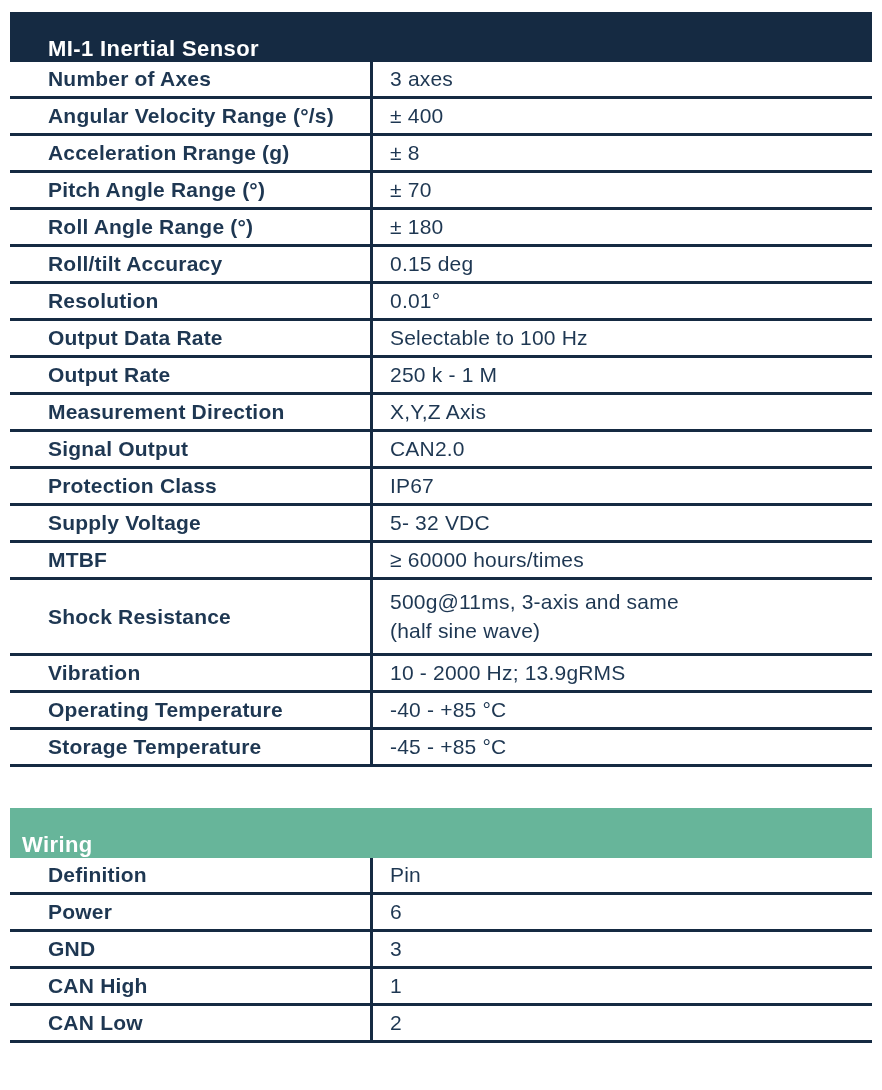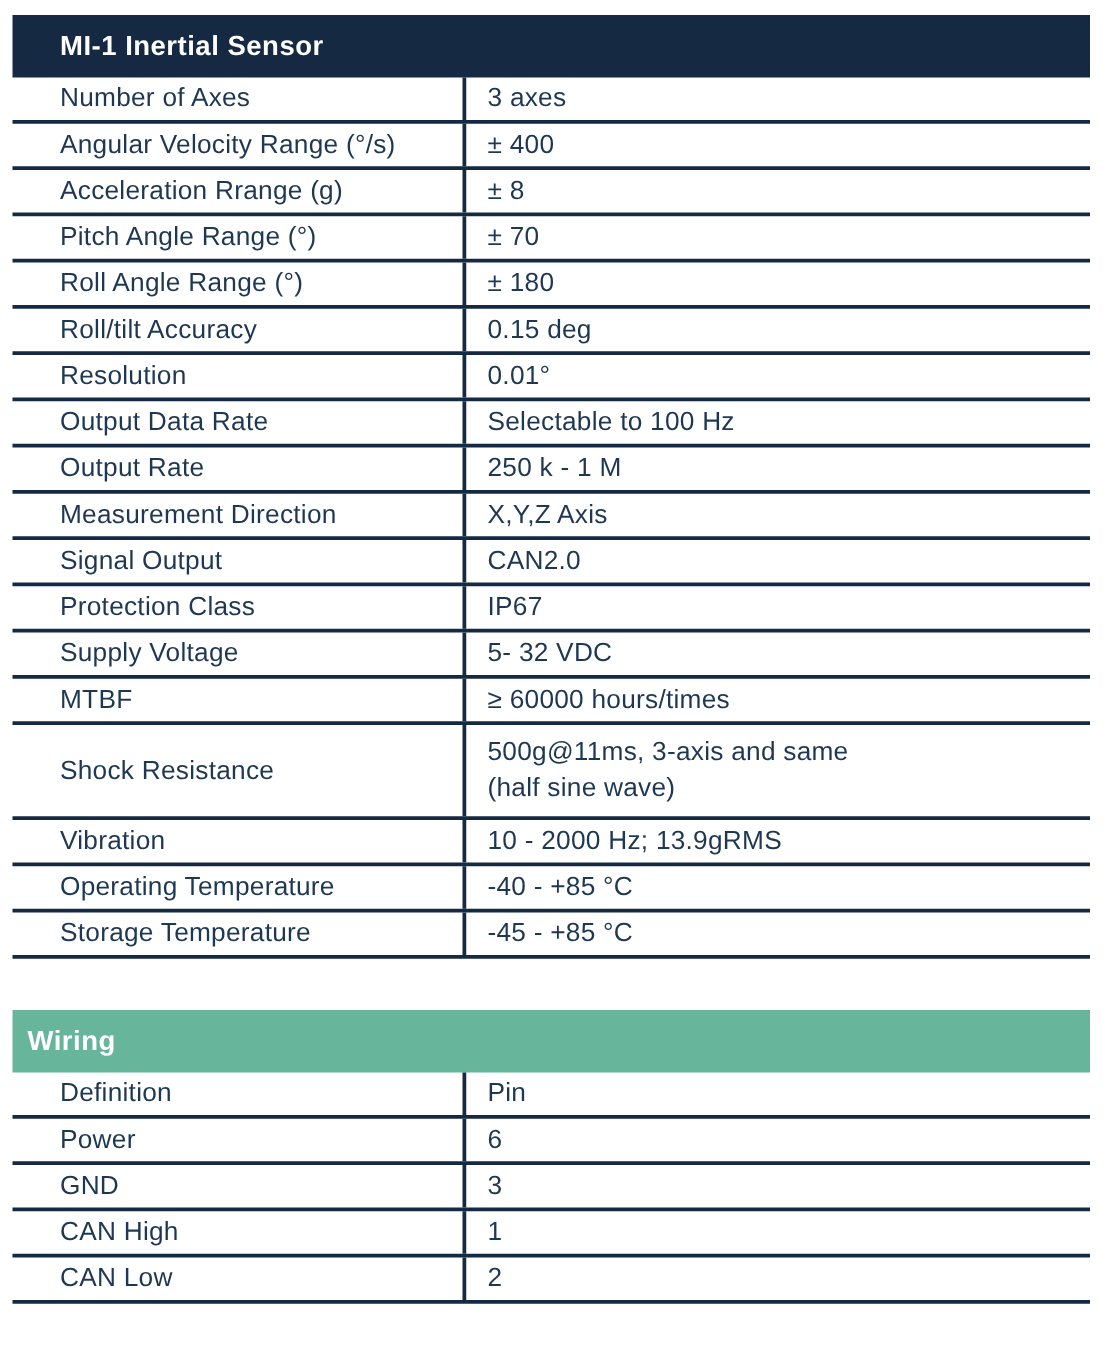--- a/index.html
+++ b/index.html
@@ -14,21 +14,21 @@
     width:882px;height:1090px;
     background:var(--background);
     overflow:hidden;
     font-family:"Liberation Sans","DejaVu Sans",sans-serif;
     color:var(--text);
   }
   .wrap{margin:12px 10px 0 10px;}
   .spec-table{width:862px;}
   .thead{
     height:50px;
-    display:flex;align-items:center;
+    display:flex;align-items:flex-end;
     padding-left:38px;
     color:var(--header-text);
     font-size:22px;font-weight:bold;
     letter-spacing:0.4px;
   }
   .thead-navy{background:var(--navy);}
   .thead-green{background:var(--green);padding-left:12px;}
   .row{
     display:flex;align-items:stretch;
     min-height:37px;
@@ -38,20 +38,21 @@
   .cell{
     display:flex;align-items:center;
     font-size:21px;
     letter-spacing:0.2px;
     padding-top:2px;padding-bottom:2px;
   }
   .cell-label{
     flex:0 0 363px;width:363px;
     padding-left:38px;padding-right:6px;
     border-right:3px solid var(--navy);
+    font-weight:bold;
   }
   .cell-value{
     flex:1;
     padding-left:17px;
     white-space:pre-line;
     line-height:1.35;
   }
   .gap{height:41px;}
 </style>
 </head>

